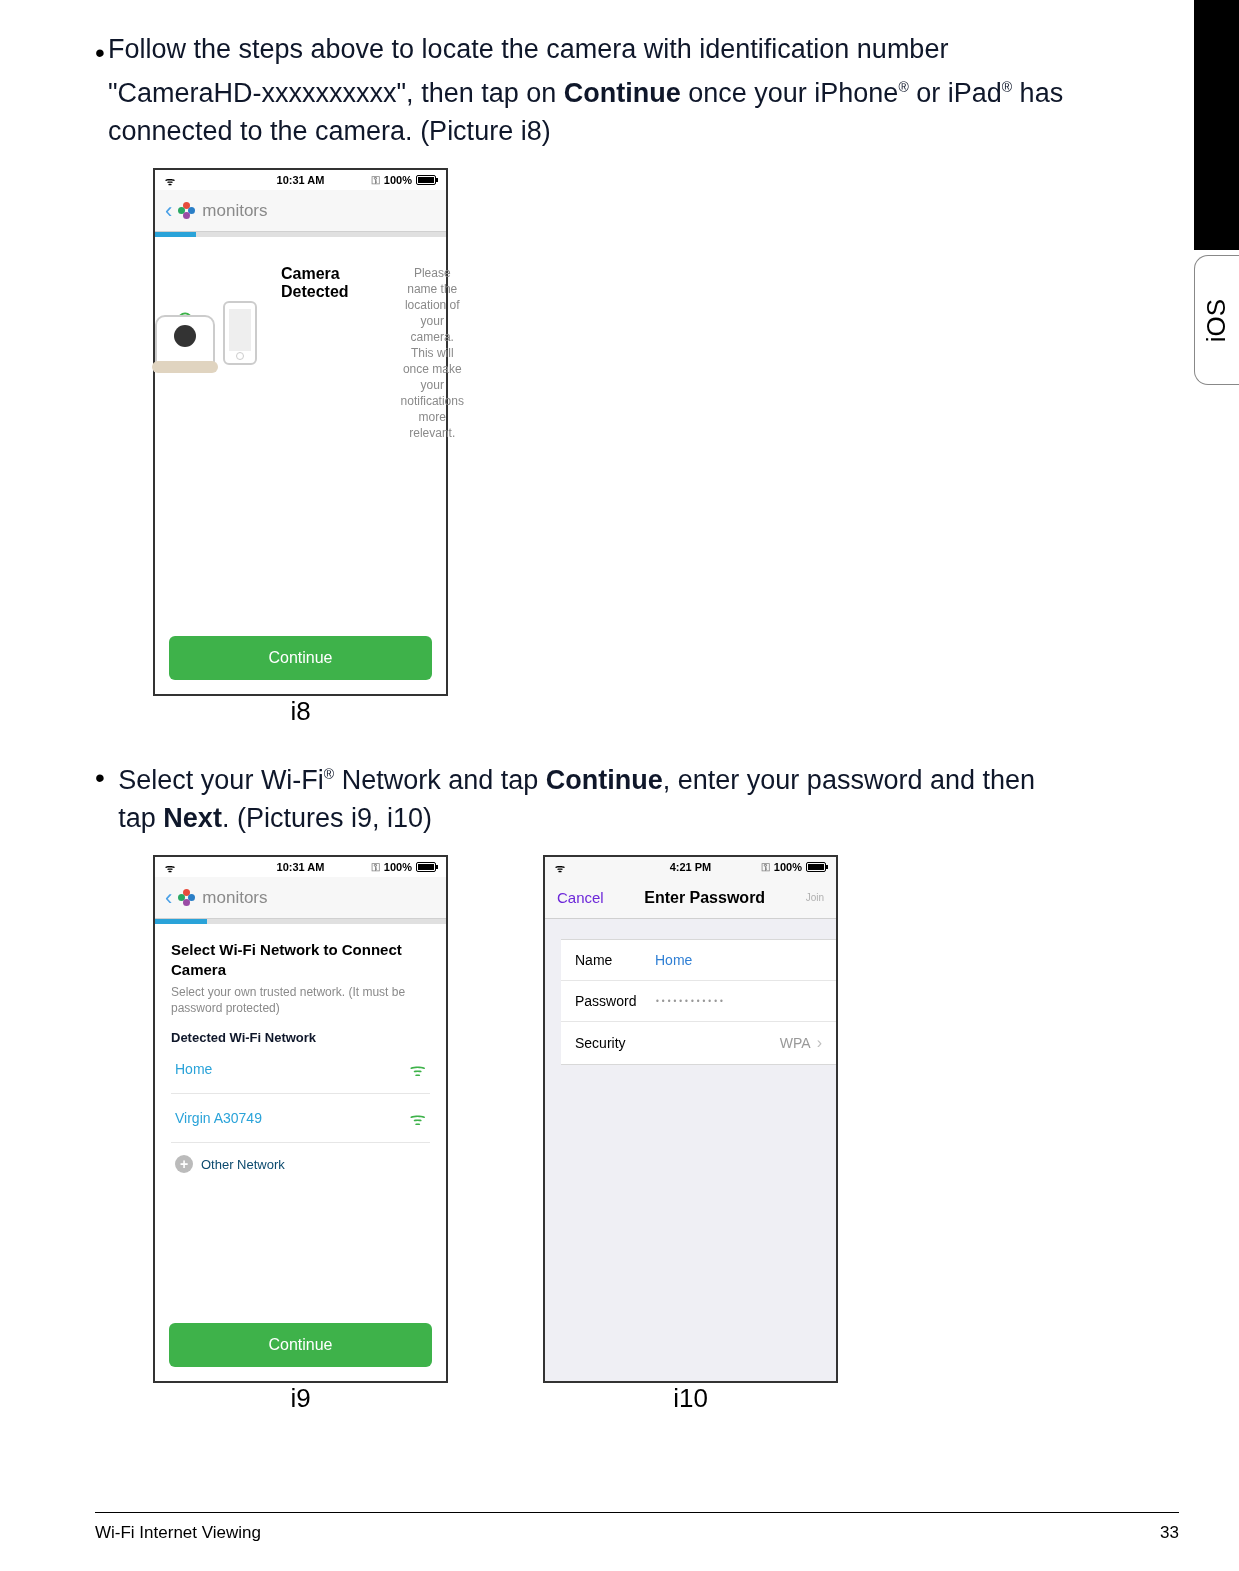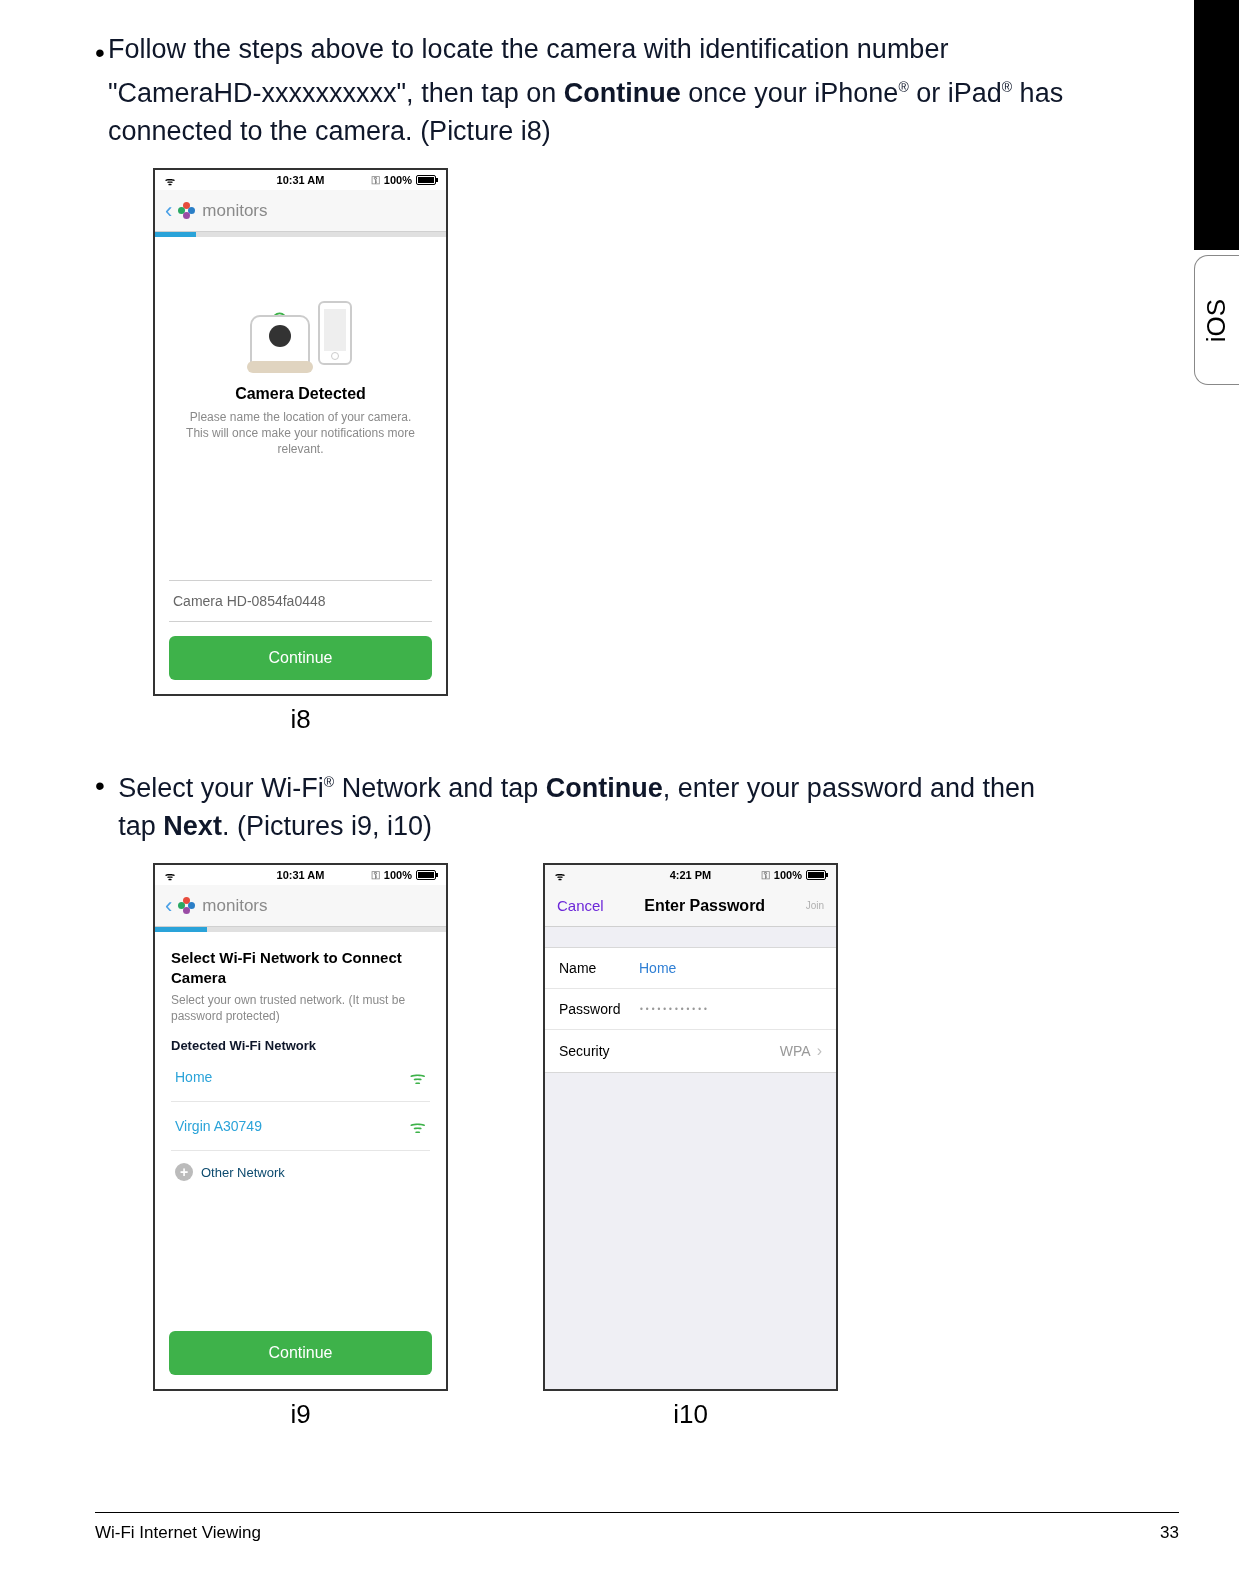--- a/index.html
+++ b/index.html
@@ -47,21 +47,21 @@
   .hdr-logo { display:flex; gap:0; margin-right:6px; }
   .dot { width:7px; height:7px; border-radius:50%; }
   .d1{background:#e84c3d;} .d2{background:#2aa863;} .d3{background:#2b7fc7;} .d4{background:#9a4ca5;}
   .hdr-logo { position:relative; width:18px; height:18px; }
   .hdr-logo .dot{position:absolute;}
   .hdr-logo .d1{top:0;left:5px;} .hdr-logo .d2{top:5px;left:0;} .hdr-logo .d3{top:5px;left:10px;} .hdr-logo .d4{top:10px;left:5px;}
   .hdr-title-grey { color:#8a8a8a; font-size:17px; font-weight:300; }
   .progress-bar { height:5px; background:#e0e0e0; position:relative; }
   .progress-fill { position:absolute; left:0; top:0; bottom:0; background:#2aa3d9; }
   .pf-short { width:14%; } .pf-med { width:18%; }
-  .centered-block { flex:1; display:flex; flex-direction:column; align-items:center; padding-top:28px; }
+  .centered-block { flex:1; display:flex; flex-direction:row; align-items:flex-start; padding-top:28px;gap:24px; }
   .cam-img { width:150px; height:100px; position:relative; margin-bottom:20px; display:flex; align-items:flex-end; justify-content:center; gap:8px; }
   .cam-body { width:60px; height:50px; background:#fff; border:2px solid #ccc; border-radius:10px 10px 4px 4px; position:relative; }
   .cam-body::before { content:""; position:absolute; top:8px; left:50%; transform:translateX(-50%); width:22px; height:22px; border-radius:50%; background:#333; }
   .cam-body::after { content:""; position:absolute; bottom:-10px; left:50%; transform:translateX(-50%); width:66px; height:12px; background:#e0d4c0; border-radius:6px; }
   .cam-sig { position:absolute; top:-6px; right:22px; color:#3eb24a; font-size:20px; font-weight:bold; }
   .phone-icon { width:34px; height:64px; border:2px solid #ccc; border-radius:6px; position:relative; }
   .phone-icon::before{content:"";position:absolute;top:6px;left:4px;right:4px;bottom:12px;background:#eee;}
   .phone-icon::after{content:"";position:absolute;bottom:3px;left:50%;transform:translateX(-50%);width:6px;height:6px;border:1px solid #ccc;border-radius:50%;}
   .det-title { font-size:16px; font-weight:600; color:#000; margin-bottom:6px; }
   .det-sub { font-size:12px; color:#8a8a8a; text-align:center; line-height:16px; padding:0 28px; }
@@ -76,30 +76,30 @@
   .net-name { color:#2aa3d9; font-size:14px; font-weight:500; }
   .wifi-green { color:#3eb24a; font-size:18px; }
   .other-row { display:flex; align-items:center; gap:8px; padding:12px 4px; }
   .plus-circ { width:18px; height:18px; border-radius:50%; background:#bbb; color:#fff; display:flex; align-items:center; justify-content:center; font-size:14px; font-weight:bold; }
   .other-txt { font-size:13px; color:#0c4a6e; font-weight:500; }
   .spacer { flex:1; }
   .hdr-bar2 { height:42px; border-bottom:1px solid #d0d0d0; display:flex; align-items:center; justify-content:space-between; padding:0 12px; background:#f7f7f7; }
   .hdr-cancel { color:#6d28d9; font-size:15px; }
   .hdr-center { font-size:16px; font-weight:600; color:#000; }
   .hdr-join { color:#b0b0b0; font-size:10px; }
-  .list-block { margin-top:20px; border-top:1px solid #d8d8d8; border-bottom:1px solid #d8d8d8; background:#fff; }
+  .list-block { margin-top:20px; border-top:1px solid #d8d8d8; border-bottom:1px solid #d8d8d8; background:#fff;margin-left:16px; }
   .list-row { display:flex; align-items:center; padding:12px 14px; font-size:14px; }
   .list-row + .list-row { border-top:1px solid #e6e6e6; }
   .lr-label { color:#000; width:80px; }
   .lr-val-blue { color:#2f7fd4; }
   .lr-val-grey { color:#999; margin-left:auto; }
   .lr-chev { color:#c0c0c0; font-size:16px; margin-left:6px; }
   .lr-dots { font-family:monospace; color:#999; letter-spacing:1px; font-size:8px;}
   .grey-bg { background:#efeff4; }
-  .caption { text-align:center; font-size:26px; font-weight:300; margin-top:8px; }
+  .caption { text-align:center; font-size:26px; font-weight:300; margin-top:0; }
   .footer { position:absolute; bottom:28px; left:95px; right:60px; display:flex; justify-content:space-between; font-size:17px; font-weight:300; color:#000; border-top:1px solid #000; padding-top:10px; }
   .col { display:flex; flex-direction:column; align-items:center; }
 </style>
 </head>
 <body>
 
 <div class="black-bar-top"></div>
 <div class="ios-tab">
     <span>iOS</span>
   </div>
@@ -148,21 +148,20 @@
           <div class="cam-img">
             <div style="position:relative;">
               <span class="cam-sig">⦾</span>
               <div class="cam-body"></div>
             </div>
             <div class="phone-icon"></div>
           </div>
           <div class="det-title">Camera Detected</div>
           <div class="det-sub">Please name the location of your camera. This will once make your notifications more relevant.</div>
         </div>
-        <div class="input-line">Camera HD-0854fa0448</div>
         <div class="green-btn">Continue</div>
       </div>
       <div class="caption">i8</div>
     </div>
   </div>
 
   <div style="height:28px"></div>
 
   <div class="bullet-row">
     <div class="bullet">•</div>

